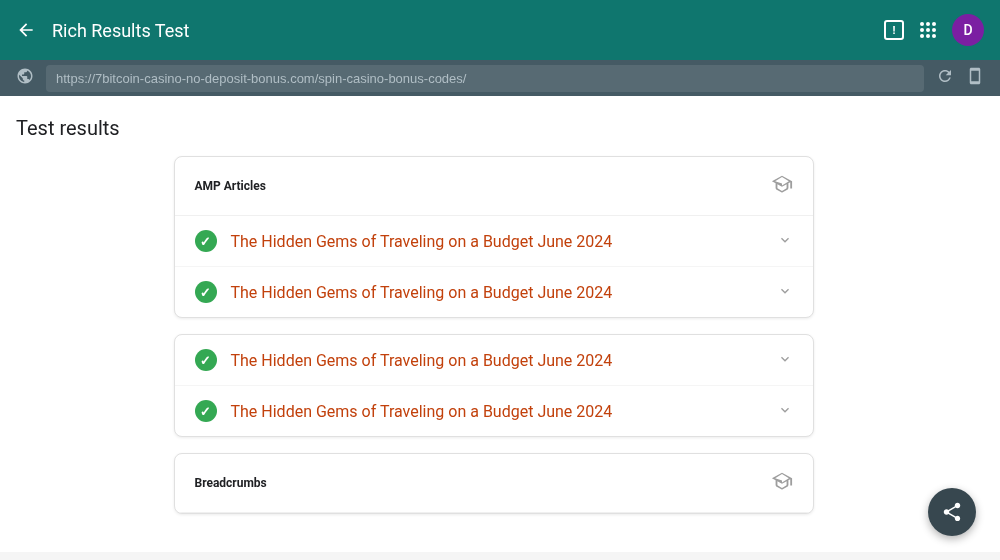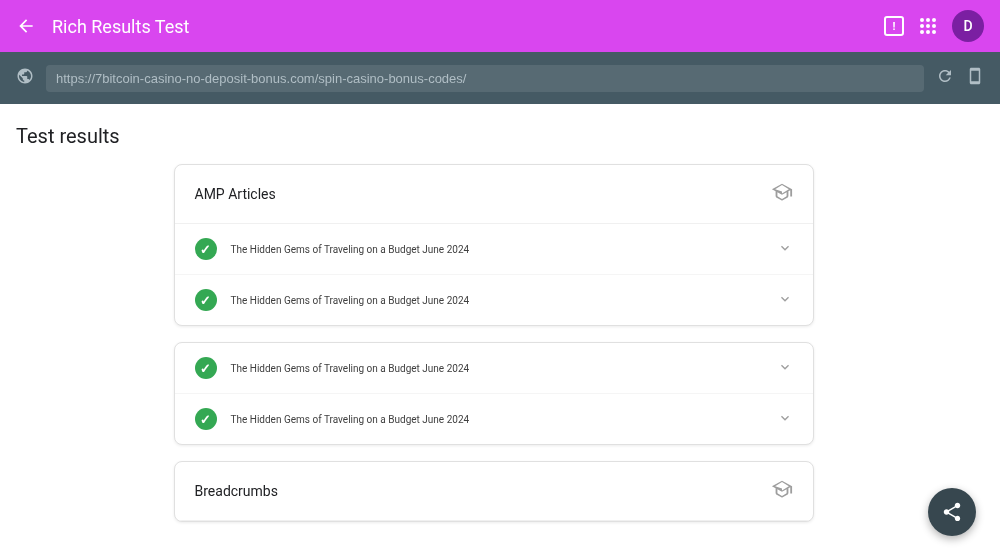--- a/index.html
+++ b/index.html
@@ -1,21 +1,21 @@
 <!DOCTYPE html>
 <html><head>
   <meta charset="utf-8">
   <style>
     * { margin: 0; padding: 0; box-sizing: border-box; }
     body { font-family: 'Roboto', Arial, sans-serif; background: #f5f5f5; width: 1000px; height: 560px; overflow: hidden; }
 
     
     .header {
-      background: #d946ef;
-      height: 52px;
+      background: #0f766e;
+      height: 60px;
       display: flex;
       align-items: center;
       padding: 0 16px;
       gap: 16px;
     }
     .header-back {
       color: #fff;
       font-size: 20px;
       cursor: pointer;
       background: none;
@@ -52,21 +52,21 @@
       align-items: center;
       justify-content: center;
       font-size: 14px;
       font-weight: 500;
       cursor: pointer;
     }
 
     
     .url-bar {
       background: #455a64;
-      height: 52px;
+      height: 36px;
       display: flex;
       align-items: center;
       padding: 0 16px;
       gap: 12px;
     }
     .url-globe {
       color: #b0bec5;
       font-size: 18px;
     }
     .url-input {
@@ -133,22 +133,22 @@
       box-shadow: 0 1px 3px rgba(0,0,0,0.08);
     }
     .card-header {
       display: flex;
       align-items: center;
       justify-content: space-between;
       padding: 16px 20px;
       border-bottom: 1px solid #f0f0f0;
     }
     .card-title {
-      font-size: 14px;
-      font-weight: 400;
+      font-size: 12px;
+      font-weight: 700;
       color: #202124;
     }
     .card-header-icon {
       color: #9e9e9e;
       font-size: 18px;
     }
     .card-item {
       display: flex;
       align-items: center;
       padding: 14px 20px;
@@ -170,22 +170,22 @@
       margin-right: 14px;
     }
     .check-icon::after {
       content: '✓';
       color: #fff;
       font-size: 13px;
       font-weight: 700;
     }
     .card-item-text {
       flex: 1;
-      font-size: 10px;
-      color: #404040;
+      font-size: 16px;
+      color: #c2410c;
     }
     .chevron-icon {
       color: #9e9e9e;
       font-size: 18px;
     }
 
     
     .fab {
       position: fixed;
       bottom: 24px;

